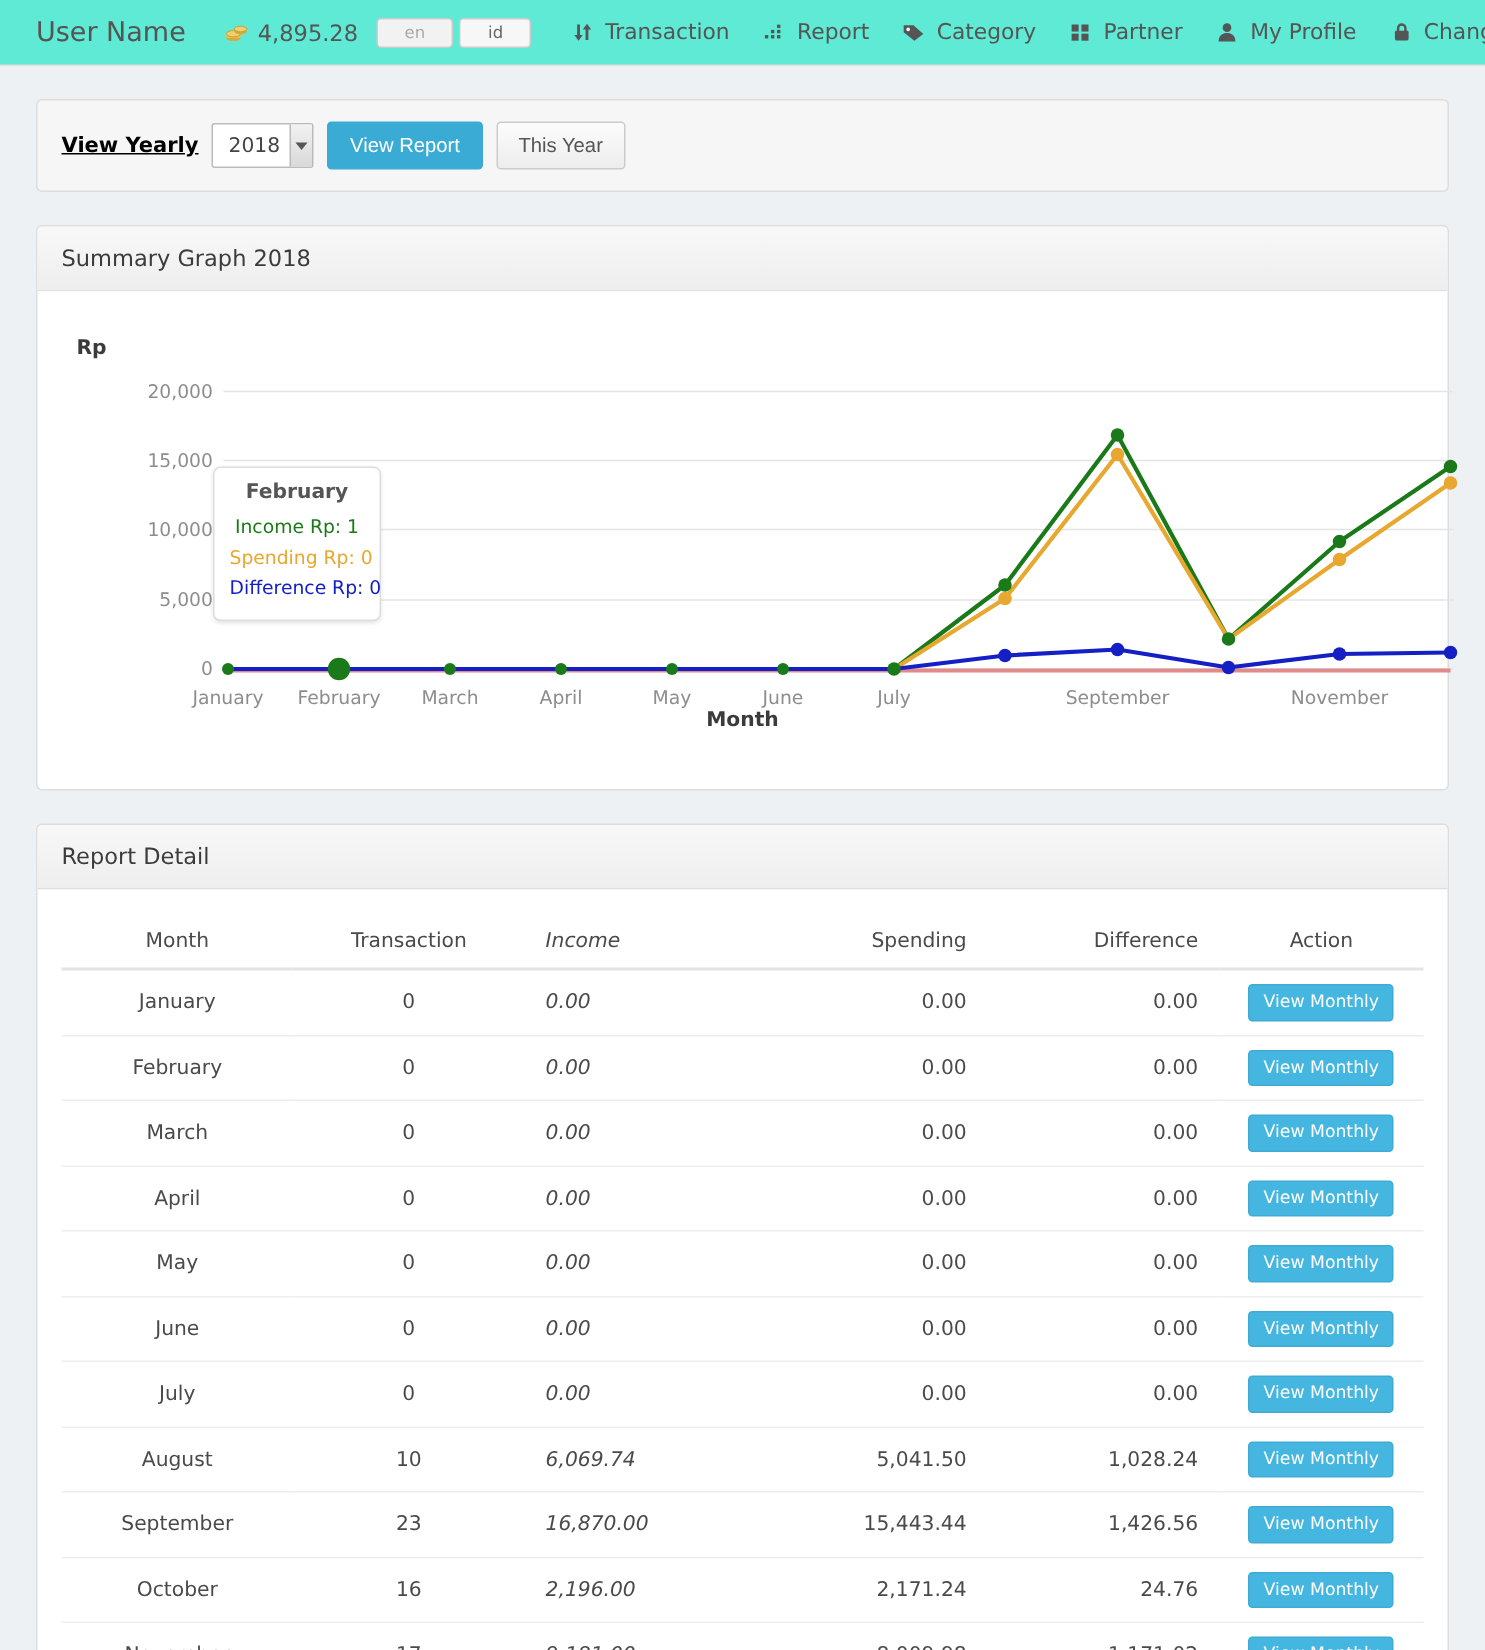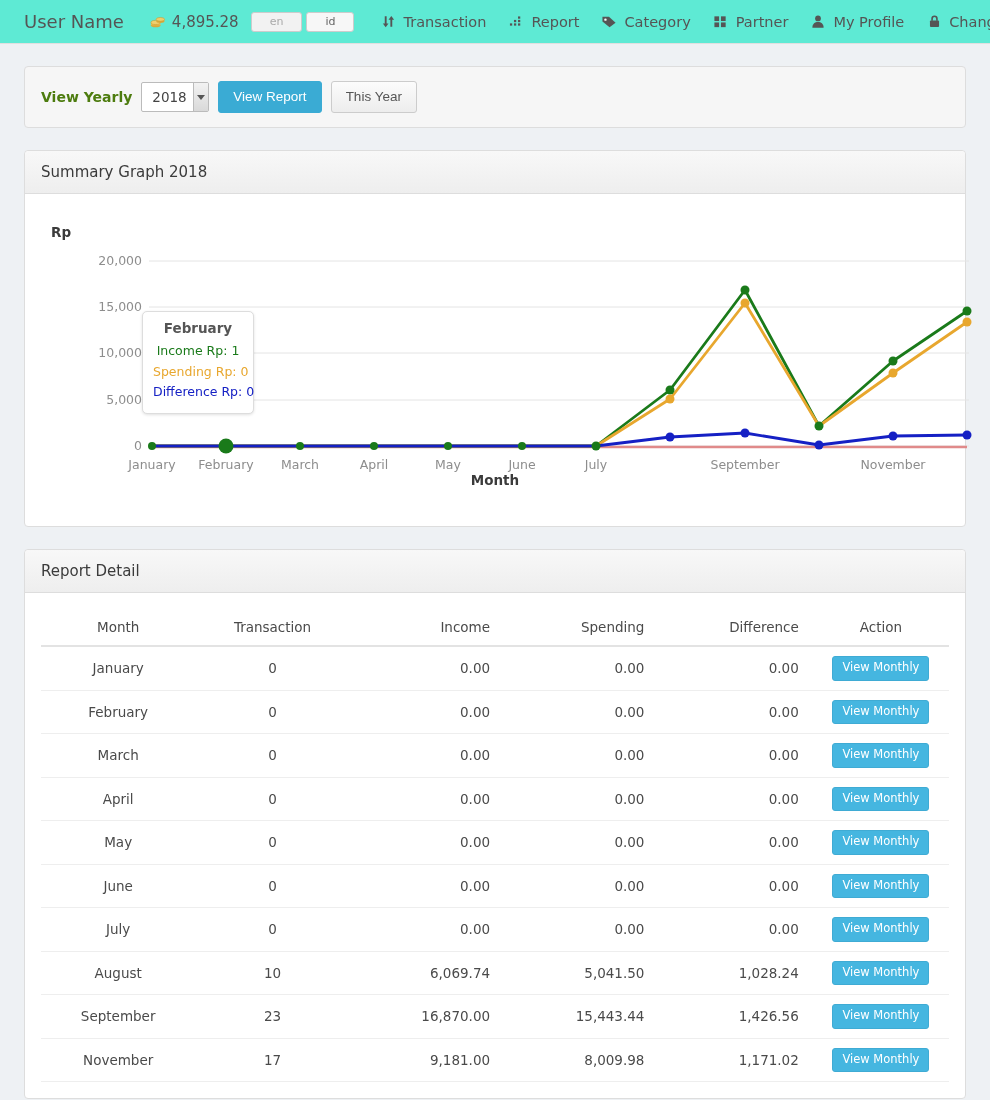--- a/index.html
+++ b/index.html
@@ -76,21 +76,21 @@
   .filter-panel {
     background: #f6f6f6;
     border: 1px solid #ddd;
     border-radius: 4px;
     padding: 14px 16px;
     display: flex;
     align-items: center;
     gap: 9px;
     margin-bottom: 22px;
   }
-  .filter-label { font-size: 14px; font-weight: bold; color: #4d7c0f; }
+  .filter-label { font-size: 14px; font-weight: bold; color: #000000; text-decoration: underline; }
   .year-select {
     position: relative;
     width: 68px; height: 30px;
     border: 1px solid #bbb;
     border-radius: 2px;
     background: #fff;
     display: flex; align-items: center;
     font-size: 13.5px; color: #444;
     padding-left: 10px;
   }
@@ -160,21 +160,21 @@
     padding: 10px 14px;
     border-bottom: 2px solid #e3e3e3;
   }
   table.report td {
     padding: 9px 14px;
     border-bottom: 1px solid #eee;
     color: #4a4a4a;
   }
   .c-month  { width: 17%; text-align: center; }
   .c-trans  { width: 17%; text-align: center; }
-  .c-income { width: 17%; text-align: right; }
+  .c-income { width: 17%; text-align: left; font-style: italic; }
   .c-spend  { width: 17%; text-align: right; }
   .c-diff   { width: 17%; text-align: right; }
   .c-action { width: 15%; text-align: center; }
   .btn-view {
     display: inline-block;
     background: #45b6e0;
     border: 1px solid #3fabd4;
     color: #fff;
     font-size: 11.5px;
     padding: 5px 9px 6px;
@@ -460,20 +460,28 @@
             </tr>
             <tr>
               <td class="c-month">September</td>
               <td class="c-trans">23</td>
               <td class="c-income">16,870.00</td>
               <td class="c-spend">15,443.44</td>
               <td class="c-diff">1,426.56</td>
               <td class="c-action"><span class="btn-view">View Monthly</span></td>
             </tr>
             <tr>
+              <td class="c-month">October</td>
+              <td class="c-trans">16</td>
+              <td class="c-income">2,196.00</td>
+              <td class="c-spend">2,171.24</td>
+              <td class="c-diff">24.76</td>
+              <td class="c-action"><span class="btn-view">View Monthly</span></td>
+            </tr>
+            <tr>
               <td class="c-month">November</td>
               <td class="c-trans">17</td>
               <td class="c-income">9,181.00</td>
               <td class="c-spend">8,009.98</td>
               <td class="c-diff">1,171.02</td>
               <td class="c-action"><span class="btn-view">View Monthly</span></td>
             </tr>
           </tbody>
       </table>
     </div>

